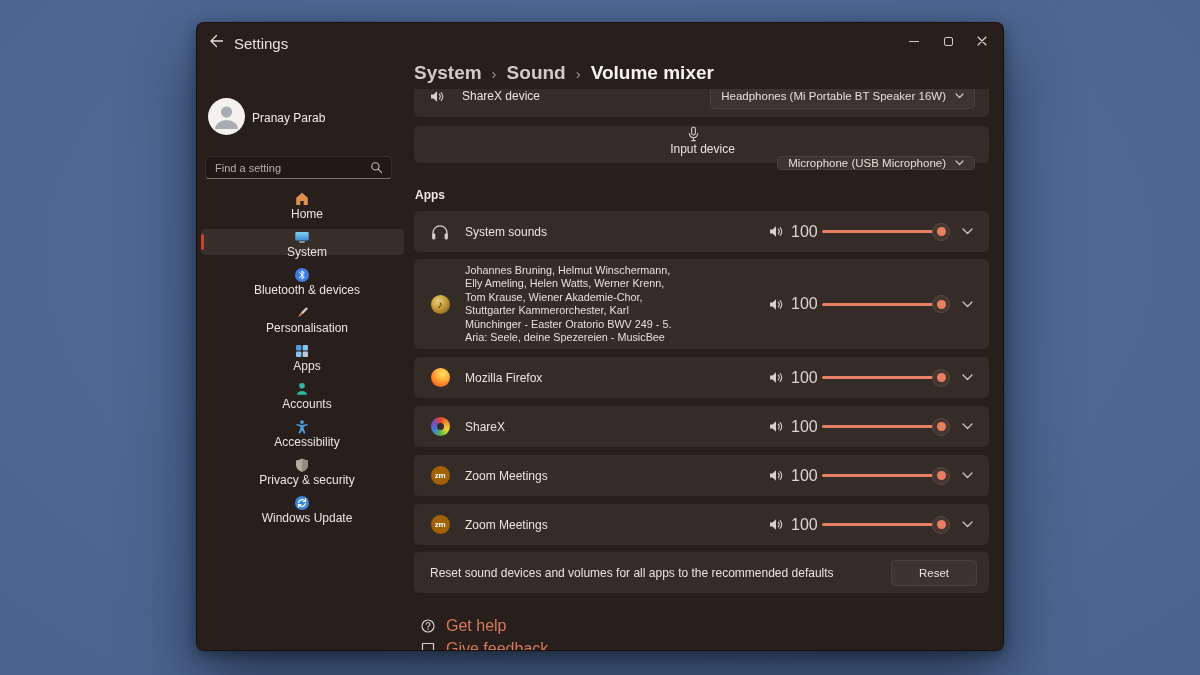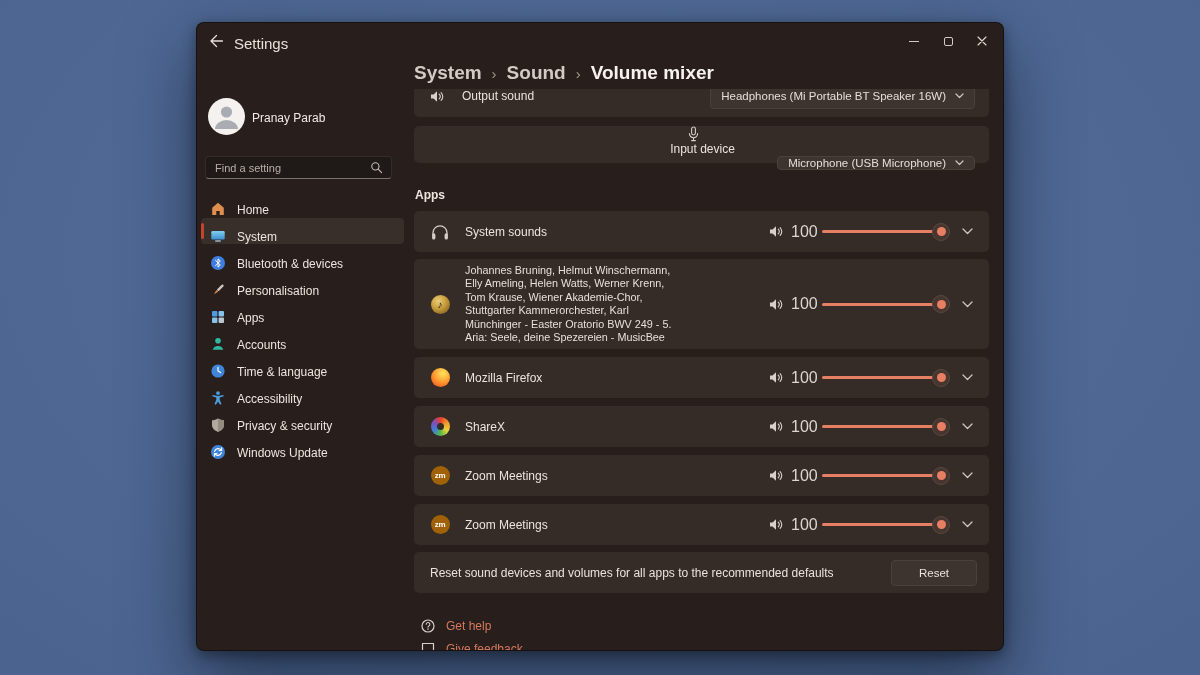--- a/index.html
+++ b/index.html
@@ -32,22 +32,22 @@
             background:#f4f1ee; display:flex; align-items:center; justify-content:center; overflow:hidden; }
   .profile-name { position:absolute; left:55px; top:52px; font-size:12px; color:#f0e9e4; }
   .searchbox { position:absolute; left:8px; top:97px; width:187px; height:23px;
                background:#1f1917; border:1px solid #352c29; border-bottom:1px solid #7d726b;
                border-radius:4px; display:flex; align-items:center; }
   .searchbox input { flex:1; background:transparent; border:none; outline:none;
                      font-family:inherit; font-size:11px; color:#d7cdc7; padding:0 4px 0 9px; }
   .searchbox input::placeholder { color:#b9aea7; }
   .search-ic { margin-right:8px; display:flex; }
   .nav { position:absolute; left:4px; right:6px; top:132px; }
-  .nav-item { position:relative; height:26px; margin-bottom:1px; border-radius:4px;
-              display:flex; align-items:flex-end; padding-left:9px; cursor:pointer; }
+  .nav-item { position:relative; height:26px; margin-bottom:12px; border-radius:4px;
+              display:flex; align-items:center; padding-left:9px; cursor:pointer;flex-direction:column; }
   .nav-item.selected { background:#382e2a; }
   .nav-pill { position:absolute; left:0; top:5px; width:3px; height:16px; border-radius:2px; }
   .nav-ic { width:16px; height:16px; margin-right:11px; display:flex; align-items:center; justify-content:center; }
   .nav-label { font-size:12px; color:#ece4de; white-space:nowrap; }
   
   .breadcrumb { position:absolute; left:217px; top:39px; display:flex; align-items:center; gap:10px;
                 font-size:19px; font-weight:600; }
   .bc-seg { color:#d3cac4; cursor:pointer; }
   .bc-sep { color:#a3988f; font-size:15px; font-weight:400; padding-top:1px; }
   .bc-current { color:#f7f2ee; font-weight:700; }
@@ -85,21 +85,21 @@
                       border-radius:50%; background:#352b27; }
   .mb-circle { width:19px; height:19px; border-radius:50%;
                background:radial-gradient(circle at 38% 32%, #e8cf7a 0%, #c79b3a 45%, #6e4e1d 100%);
                display:flex; align-items:center; justify-content:center;
                font-size:10px; color:#241c18; font-weight:700; }
   .reset-text { font-size:12px; color:#eae2dc; }
   .reset-btn { position:absolute; right:12px; top:8px; width:86px; height:26px;
                background:#3e342f; border:1px solid #4b403a; border-radius:4px;
                font-size:11.5px; color:#e9e1db; display:flex; align-items:center; justify-content:center; cursor:pointer; }
   .foot-link { position:absolute; left:6px; display:flex; align-items:center; gap:10px; height:17px; cursor:pointer; }
-  .foot-label { font-size:12px; color:#d5785c; }
+  .foot-label { font-size:16px; color:#d5785c; }
 </style>
 </head>
 <body>
 
 <div class="window">
 
   <div class="titlebar">
     <div class="back-btn">
       <svg width="15" height="14" viewBox="0 0 15 14">
         <path d="M7.5 1.5 2 7l5.5 5.5M2.3 7H13.5" stroke="#e8e0da" stroke-width="1.3" fill="none" stroke-linecap="round" stroke-linejoin="round"></path>
@@ -201,29 +201,20 @@
             <svg width="16" height="16" viewBox="0 0 16 16">
               <circle cx="8" cy="4.8" r="2.8" fill="#2fb9a0"></circle>
               <path d="M2.8 13.8a5.3 4.7 0 0 1 10.4 0Z" fill="#2fb9a0"></path>
             </svg>
           </span>
         <span class="nav-label">Accounts</span>
       </div>
       <div class="nav-item">
         <span class="nav-ic">
             <svg width="16" height="16" viewBox="0 0 16 16">
-              <circle cx="8" cy="8" r="6.6" fill="#3f86d9"></circle>
-              <path d="M8 4.4V8l2.6 1.6" stroke="#fff" stroke-width="1.2" fill="none" stroke-linecap="round"></path>
-            </svg>
-          </span>
-        <span class="nav-label">Time &amp; language</span>
-      </div>
-      <div class="nav-item">
-        <span class="nav-ic">
-            <svg width="16" height="16" viewBox="0 0 16 16">
               <circle cx="8" cy="3.1" r="1.9" fill="#4a9ede"></circle>
               <path d="M8 6.1 13.4 5l.3 1.3-4 1.3v2.2l1.8 4.3-1.4.7L8 11.5l-2.1 3.3-1.4-.7 1.8-4.3V7.6l-4-1.3L2.6 5 8 6.1Z" fill="#4a9ede"></path>
             </svg>
           </span>
         <span class="nav-label">Accessibility</span>
       </div>
       <div class="nav-item">
         <span class="nav-ic">
             <svg width="16" height="16" viewBox="0 0 16 16">
               <path d="M8 1.4c2 1.2 4 1.8 6 1.9V8c0 3.4-2.6 5.6-6 6.9C4.6 13.6 2 11.4 2 8V3.3c2-.1 4-.7 6-1.9Z" fill="#b3a99f"></path>
@@ -256,21 +247,21 @@
 
   <div class="viewport">
 
     <div class="card" style="top:-14px; height:42px;">
       <span class="dev-ic">
         <svg width="15" height="13" viewBox="0 0 15 13">
             <path d="M1 4.4h2.5L7 1.3v10.4L3.5 8.6H1Z" fill="#d8cfc9"></path>
             <path d="M9.2 4.2a3.3 3.3 0 0 1 0 4.6M11.1 2.6a6 6 0 0 1 0 7.8" stroke="#d8cfc9" stroke-width="1.1" fill="none" stroke-linecap="round"></path>
           </svg>
       </span>
-      <span class="dev-label">Output sound</span>
+      <span class="dev-label">ShareX device</span>
       <div class="select">
         <span class="select-value">Headphones (Mi Portable BT Speaker 16W)</span>
         <svg width="9" height="6" viewBox="0 0 9 6">
             <path d="M1 1l3.5 3.5L8 1" stroke="#cfc6c0" stroke-width="1.2" fill="none" stroke-linecap="round" stroke-linejoin="round"></path>
           </svg>
       </div>
     </div>
 
     <div class="card" style="top:37px; height:37px;flex-direction:column;">
       <span class="dev-ic">

